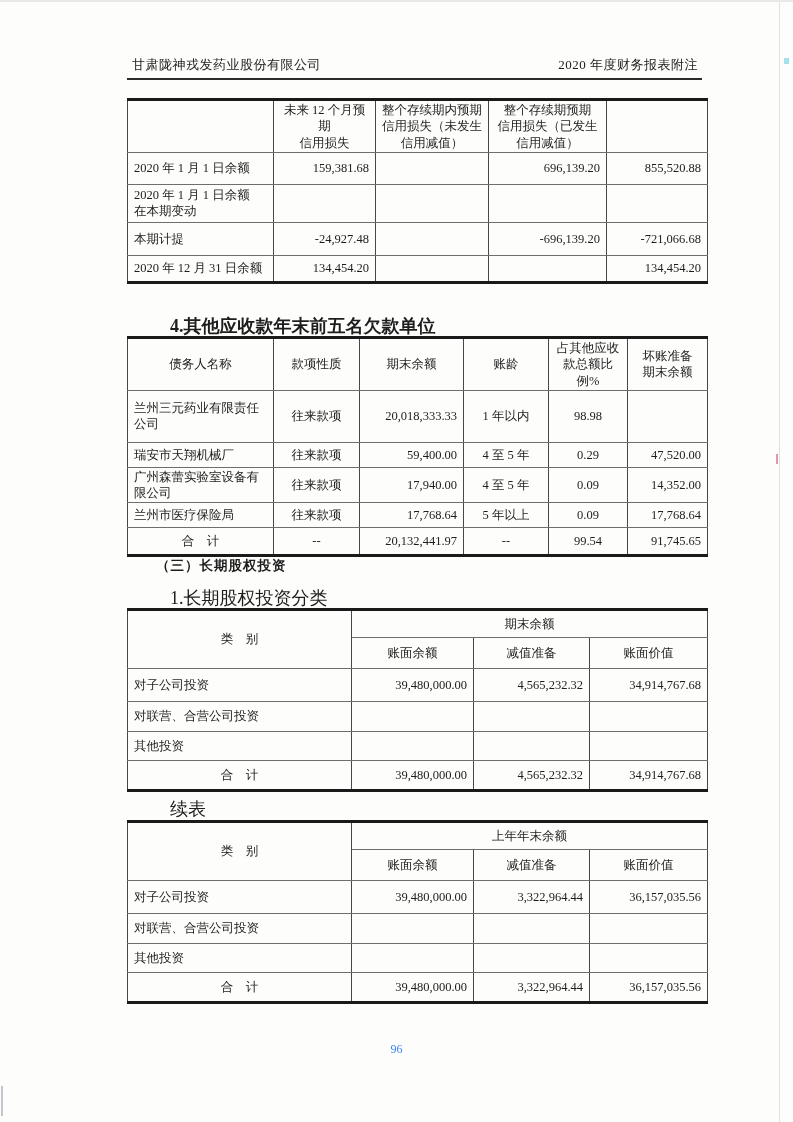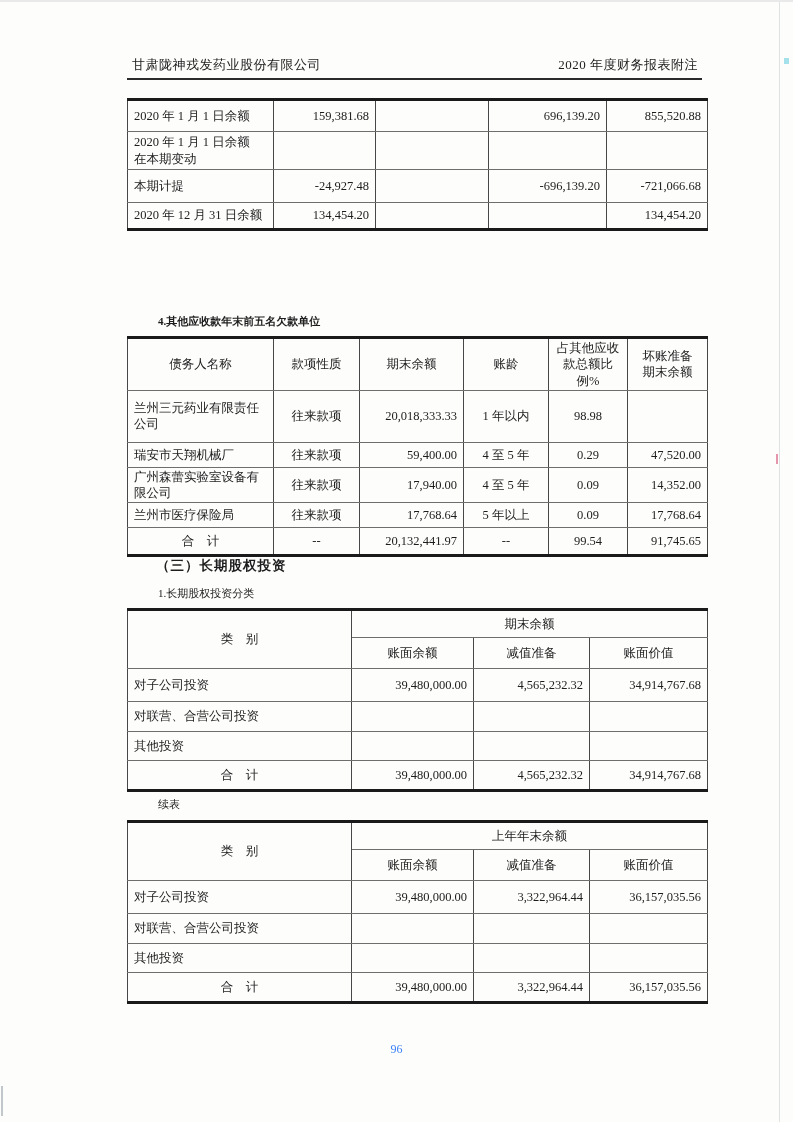--- a/index.html
+++ b/index.html
@@ -24,21 +24,21 @@
     border-left:1px solid #474747;border-right:1px solid #474747;
     border-top:1px solid #6e6e6e;border-bottom:1px solid #6e6e6e;
     font-size:12.5px;line-height:1.3;padding:1px 6px;vertical-align:middle;
     overflow:hidden;
   }
   td.hd{text-align:center;white-space:pre-line;font-size:12px;}
   td.lbl{text-align:left;white-space:pre-line;}
   td.num{text-align:right;}
   td.ctr{text-align:center;}
 
-  .caption{position:absolute;left:158px;font-size:11px;white-space:nowrap;}
+  .caption{position:absolute;left:170px;font-size:18px;white-space:nowrap;}
   .caption-bold{font-weight:bold;}
   .sec-title{
     position:absolute;left:156px;font-size:13.5px;font-weight:bold;white-space:nowrap;
     font-family:"Liberation Sans","DejaVu Sans",sans-serif;letter-spacing:1px;
   }
   .page-num{position:absolute;left:0;right:0;top:1040px;text-align:center;font-size:12px;color:#3b82f6;}
 
   
   .scan-edge{position:absolute;left:779px;top:0;width:1px;height:1122px;background:#c6ccce;opacity:.55;}
   .speck-cyan{position:absolute;left:784px;top:56px;width:5px;height:6px;background:#8fd9e6;opacity:.8;}
@@ -56,20 +56,32 @@
 
   <table class="tbl" style="top:96px;">
     <colgroup>
         <col style="width:146px">
         <col style="width:102px">
         <col style="width:113px">
         <col style="width:118px">
         <col style="width:101px">
       </colgroup>
     <tbody>
+        <tr style="height:52px">
+      <td class="hd"></td>
+      <td class="hd">未来 12 个月预期
+信用损失</td>
+      <td class="hd">整个存续期内预期
+信用损失（未发生
+信用减值）</td>
+      <td class="hd">整个存续期预期
+信用损失（已发生
+信用减值）</td>
+      <td class="hd"></td>
+    </tr>
     <tr style="height:32px">
       <td class="lbl">2020 年 1 月 1 日余额</td>
       <td class="num">159,381.68</td>
       <td class="num"></td>
       <td class="num">696,139.20</td>
       <td class="num">855,520.88</td>
     </tr>
     <tr style="height:38px">
       <td class="lbl">2020 年 1 月 1 日余额
 在本期变动</td>

